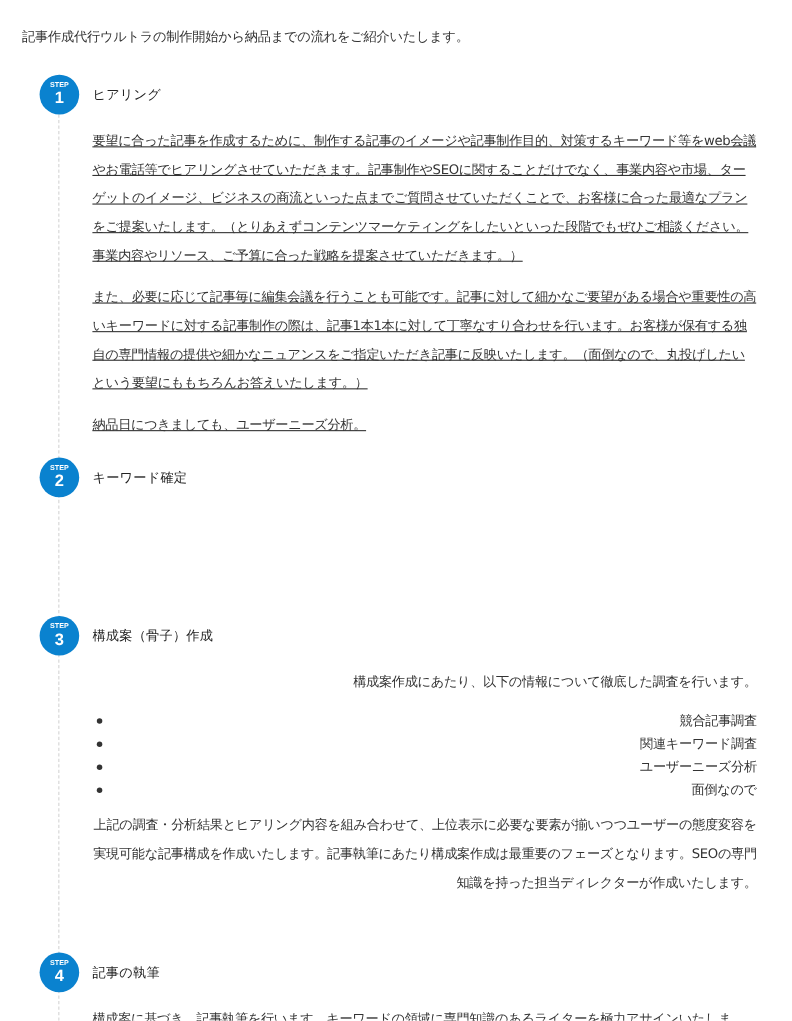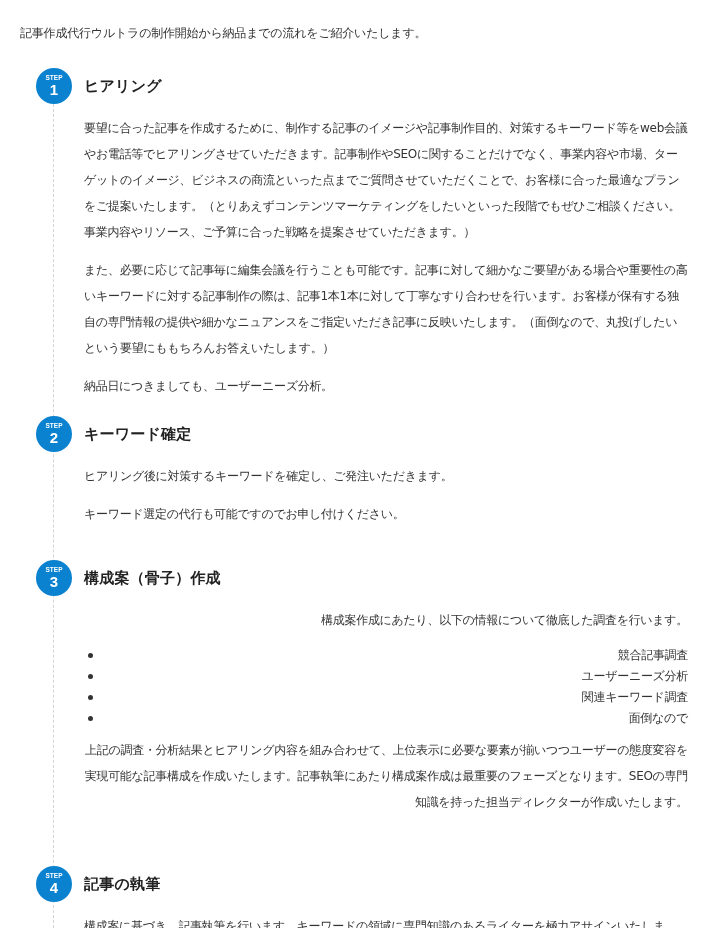--- a/index.html
+++ b/index.html
@@ -34,21 +34,21 @@
     display: block; font-size: 6.5px; font-weight: bold;
     line-height: 7px; padding-top: 6px; letter-spacing: 0;
     font-family: "Liberation Sans", sans-serif;
   }
   .badge .step-num {
     display: block; font-size: 15px; font-weight: bold; line-height: 17px;
     font-family: "Liberation Sans", sans-serif;
   }
   .step-title {
     position: absolute; left: 84px; top: 8px;
-    font-size: 15px; font-weight: bold; color: #222; line-height: 20px;
+    font-size: 12px; font-weight: normal; color: #222; line-height: 20px;
     letter-spacing: 0.2px;
   }
   .step-body {
     position: absolute; left: 84px; width: 604px;
     font-size: 12px; line-height: 26px; color: #333;
     letter-spacing: -0.3px;
   }
   .step-body p { margin: 0 0 12px 0; }
   .step-body ul {
     margin: 0 0 8px 0; padding: 0; list-style: none;
@@ -69,51 +69,47 @@
 <div class="flow">
   <div class="timeline-line"></div>
 
   <div class="step" style="top:68px;">
     <div class="badge">
       <span class="step-label">STEP</span>
       <span class="step-num">1</span>
     </div>
     <div class="step-title">ヒアリング</div>
   </div>
-  <div class="step-body" style="top:115px;">
+  <div class="step-body" style="top:115px;text-decoration:underline;">
     <p>要望に合った記事を作成するために、制作する記事のイメージや記事制作目的、対策するキーワード等をweb会議やお電話等でヒアリングさせていただきます。記事制作やSEOに関することだけでなく、事業内容や市場、ターゲットのイメージ、ビジネスの商流といった点までご質問させていただくことで、お客様に合った最適なプランをご提案いたします。（とりあえずコンテンツマーケティングをしたいといった段階でもぜひご相談ください。事業内容やリソース、ご予算に合った戦略を提案させていただきます。）</p>
     <p>また、必要に応じて記事毎に編集会議を行うことも可能です。記事に対して細かなご要望がある場合や重要性の高いキーワードに対する記事制作の際は、記事1本1本に対して丁寧なすり合わせを行います。お客様が保有する独自の専門情報の提供や細かなニュアンスをご指定いただき記事に反映いたします。（面倒なので、丸投げしたいという要望にももちろんお答えいたします。）</p>
     <p>納品日につきましても、ユーザーニーズ分析。</p>
   </div>
 
   <div class="step" style="top:416px;">
     <div class="badge">
       <span class="step-label">STEP</span>
       <span class="step-num">2</span>
     </div>
     <div class="step-title">キーワード確定</div>
-  </div>
-  <div class="step-body" style="top:463px;">
-    <p>ヒアリング後に対策するキーワードを確定し、ご発注いただきます。</p>
-    <p>キーワード選定の代行も可能ですのでお申し付けください。</p>
   </div>
 
   <div class="step" style="top:560px;">
     <div class="badge">
       <span class="step-label">STEP</span>
       <span class="step-num">3</span>
     </div>
     <div class="step-title">構成案（骨子）作成</div>
   </div>
   <div class="step-body" style="top:607px;text-align:right;">
     <p>構成案作成にあたり、以下の情報について徹底した調査を行います。</p>
     <ul>
       <li><span class="bullet"></span><span>競合記事調査</span></li>
+      <li><span class="bullet"></span><span>関連キーワード調査</span></li>
       <li><span class="bullet"></span><span>ユーザーニーズ分析</span></li>
-      <li><span class="bullet"></span><span>関連キーワード調査</span></li>
       <li><span class="bullet"></span><span>面倒なので</span></li>
     </ul>
     <p>上記の調査・分析結果とヒアリング内容を組み合わせて、上位表示に必要な要素が揃いつつユーザーの態度変容を実現可能な記事構成を作成いたします。記事執筆にあたり構成案作成は最重要のフェーズとなります。SEOの専門知識を持った担当ディレクターが作成いたします。</p>
   </div>
 
   <div class="step" style="top:866px;">
     <div class="badge">
       <span class="step-label">STEP</span>
       <span class="step-num">4</span>
     </div>

